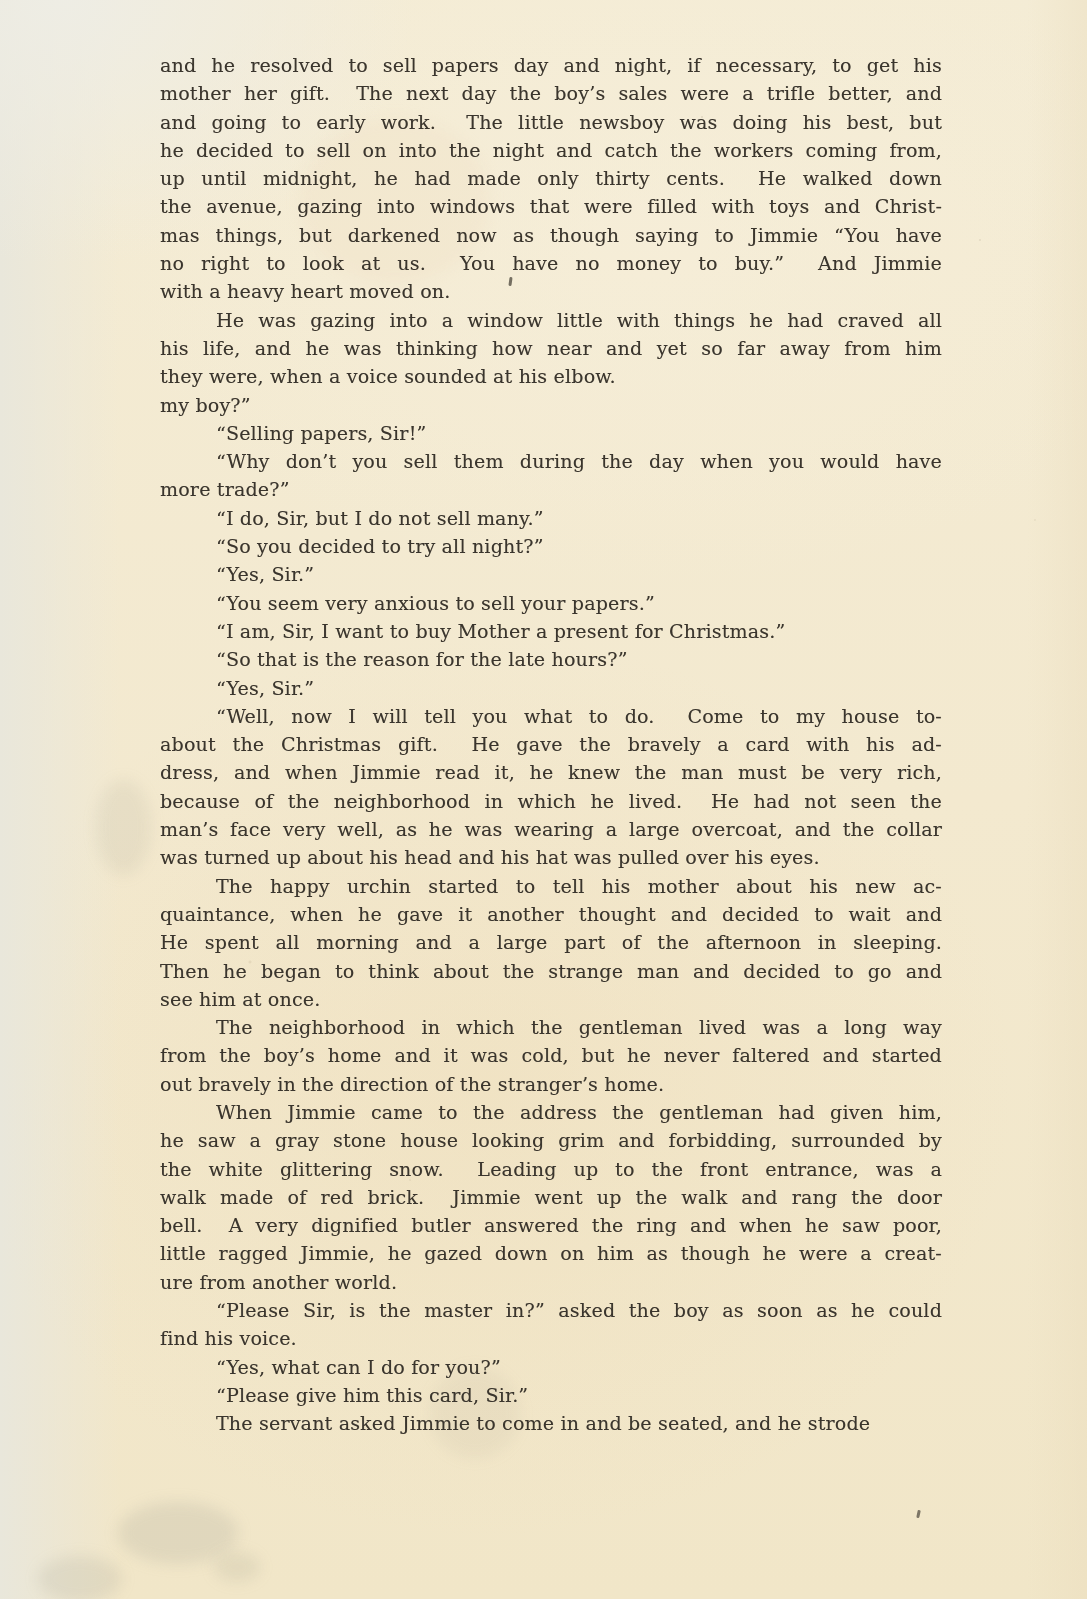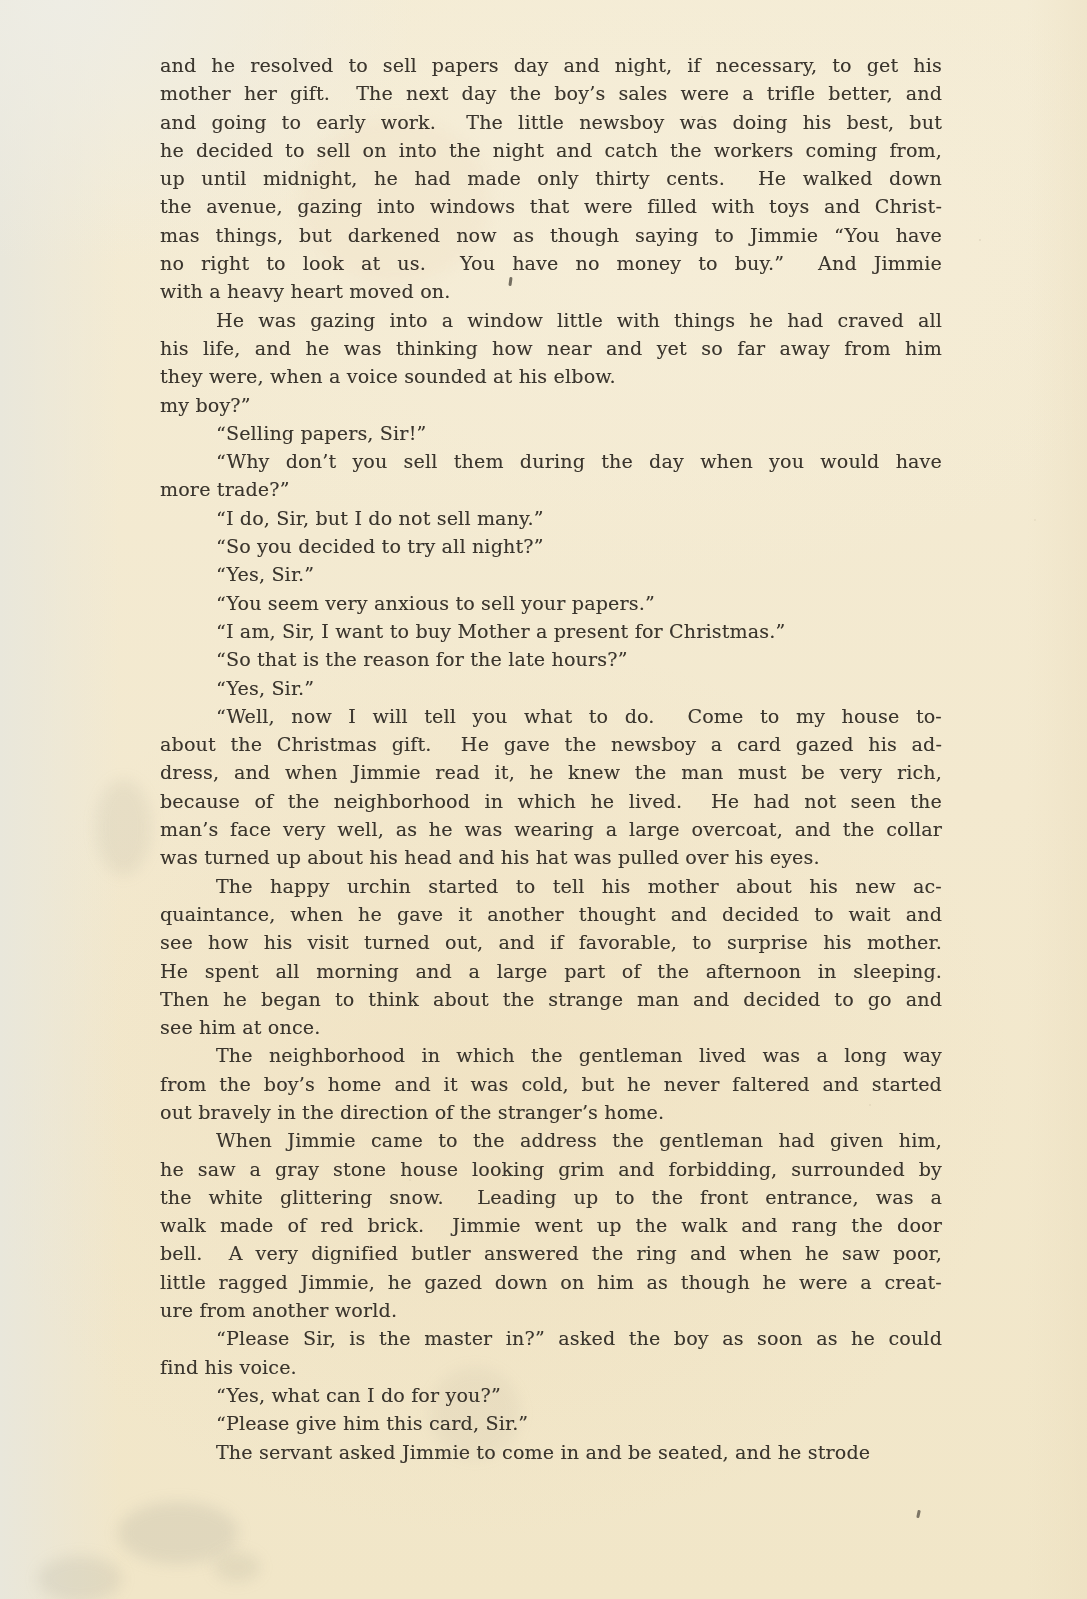--- a/index.html
+++ b/index.html
@@ -133,30 +133,29 @@
         <div class="line last indent">“I am, Sir, I want to buy Mother a present for Christmas.”</div>
       </div>
       <div class="para">
         <div class="line last indent">“So that is the reason for the late hours?”</div>
       </div>
       <div class="para">
         <div class="line last indent">“Yes, Sir.”</div>
       </div>
       <div class="para">
         <div class="line indent">“Well, now I will tell you what to do.  Come to my house to-</div>
-        <div class="line">about the Christmas gift.  He gave the newsboy a card gazed his ad-</div>
+        <div class="line">about the Christmas gift.  He gave the bravely a card with his ad-</div>
         <div class="line">dress, and when Jimmie read it, he knew the man must be very rich,</div>
         <div class="line">because of the neighborhood in which he lived.  He had not seen the</div>
         <div class="line">man’s face very well, as he was wearing a large overcoat, and the collar</div>
         <div class="line last">was turned up about his head and his hat was pulled over his eyes.</div>
       </div>
       <div class="para">
         <div class="line indent">The happy urchin started to tell his mother about his new ac-</div>
         <div class="line">quaintance, when he gave it another thought and decided to wait and</div>
-        <div class="line">see how his visit turned out, and if favorable, to surprise his mother.</div>
         <div class="line">He spent all morning and a large part of the afternoon in sleeping.</div>
         <div class="line">Then he began to think about the strange man and decided to go and</div>
         <div class="line last">see him at once.</div>
       </div>
       <div class="para">
         <div class="line indent">The neighborhood in which the gentleman lived was a long way</div>
         <div class="line">from the boy’s home and it was cold, but he never faltered and started</div>
         <div class="line last">out bravely in the direction of the stranger’s home.</div>
       </div>
       <div class="para">

